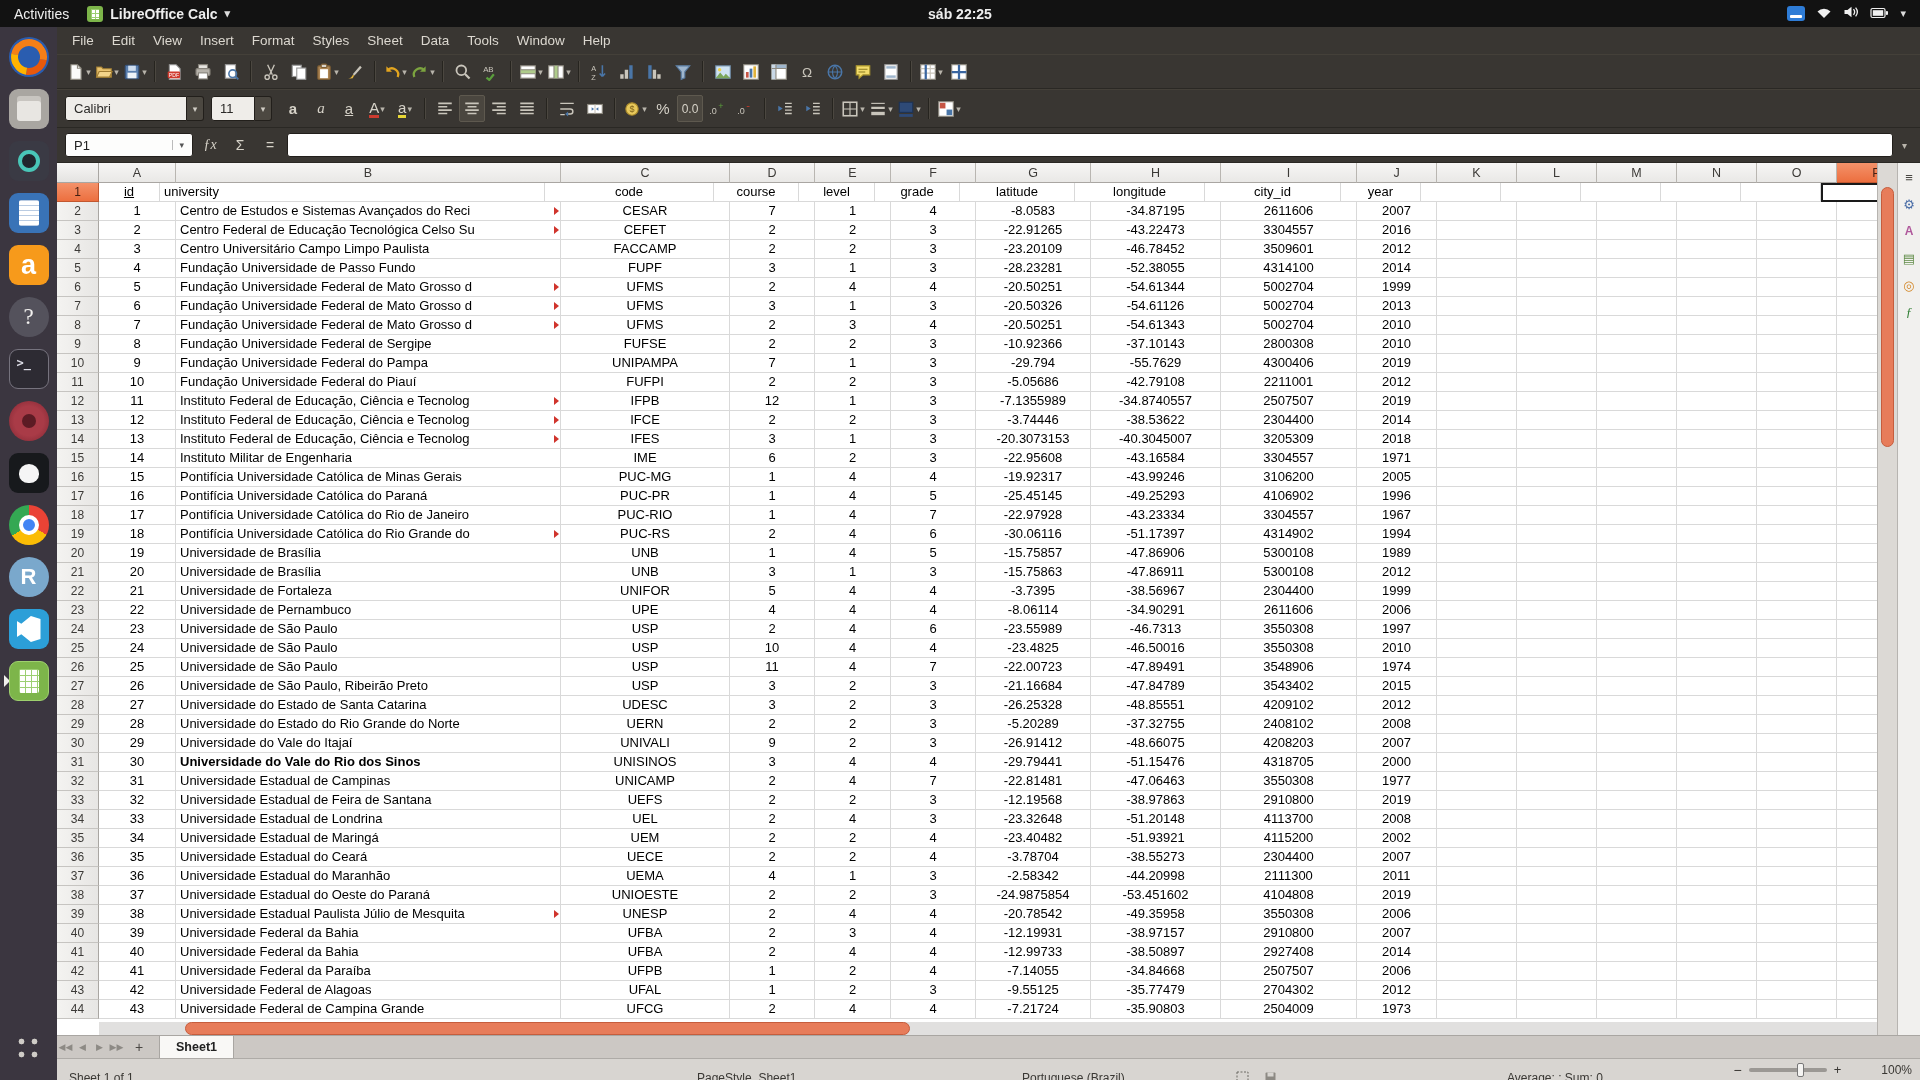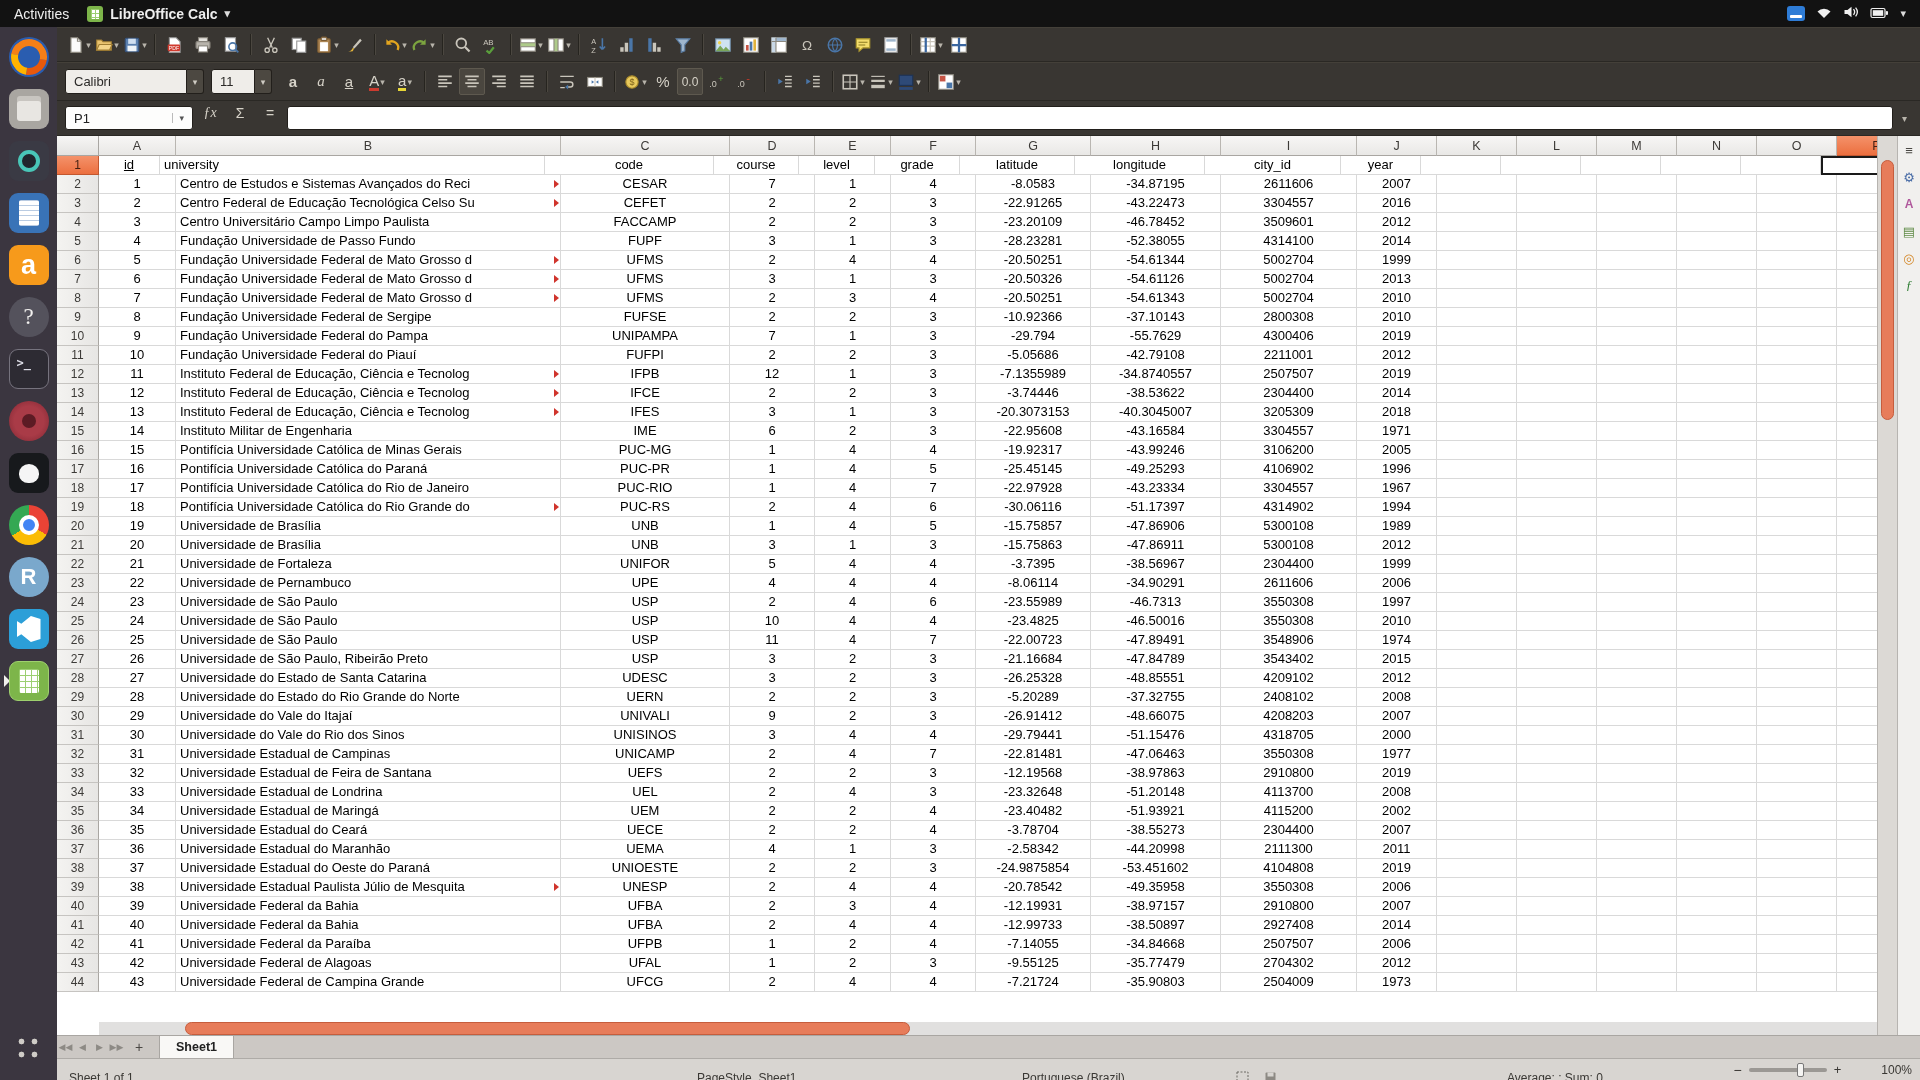--- a/index.html
+++ b/index.html
@@ -107,21 +107,21 @@
   .combo-drop{height:25px;width:17px;background:#4c4841;border:1px solid #221f1b;border-left:none;
     border-radius:0 3px 3px 0;color:#cfcbc3;font-size:9px;display:flex;align-items:center;justify-content:center;
     box-sizing:border-box;margin-right:7px;flex:none;}
 
   
   .formulabar{height:35px;flex:none;background:#393632;display:flex;align-items:center;padding:0 8px;
     border-bottom:1px solid #2a2824;box-sizing:border-box;gap:4px;}
   .namebox{width:128px;height:24px;background:#fdfdfc;border:1px solid #221f1b;border-radius:3px;color:#222;
     font-size:13px;display:flex;align-items:center;padding:0 8px;box-sizing:border-box;flex:none;}
   .namebox .nb-caret{margin-left:auto;color:#555;font-size:9px;border-left:1px solid #bbb;padding-left:6px;}
-  .fbtn{width:26px;height:26px;display:flex;justify-content:center;color:#d6d2c8;
+  .fbtn{width:26px;height:26px;display:flex;align-items:center;justify-content:center;color:#d6d2c8;
     font-size:14px;flex:none;}
   .fbtn .fx{font-style:italic;font-family:"Liberation Serif",serif;}
   .forminput{flex:1;height:24px;background:#fff;border:1px solid #221f1b;border-radius:3px;box-sizing:border-box;
     font-size:13px;padding:0 6px;color:#000;font-family:"Liberation Sans",sans-serif;}
   .fb-expand{color:#b8b4ab;font-size:10px;padding:0 5px;}
 
   
   .docarea{flex:1;display:flex;overflow:hidden;background:#fff;}
   .sheetregion{flex:1;display:flex;flex-direction:column;overflow:hidden;}
   .colheaders{height:20px;flex:none;display:flex;overflow:hidden;background:#e9e8e6;}
@@ -181,20 +181,21 @@
 
   <div class="topbar">
     <div class="tb-left">
       <span>Activities</span>
       <span class="appmenu">
         <span class="calc-mini"></span>
         <span>LibreOffice Calc</span>
         <span class="caretw">▾</span>
       </span>
     </div>
+    <div class="tb-clock">sáb 22:25</div>
     <div class="tb-right">
       <span class="tray-kbd"></span>
       <span><svg width="16" height="14" viewBox="0 0 16 14">
             <path d="M8 13L1.5 6.5a9.2 9.2 0 0 1 13 0z" fill="#f0f0f0"></path>
           </svg></span>
       <span><svg width="16" height="14" viewBox="0 0 16 14">
             <path d="M1.5 5h3l4-3.2v10.4L4.5 9h-3z" fill="#f0f0f0"></path>
             <path d="M10.5 4.2a4.4 4.4 0 0 1 0 5.6" fill="none" stroke="#f0f0f0" stroke-width="1.3"></path>
             <path d="M12.6 2.6a7 7 0 0 1 0 8.8" fill="none" stroke="#f0f0f0" stroke-width="1.3"></path>
           </svg></span>
@@ -248,20 +249,33 @@
         <div class="lic lic-libreoffice-calc"></div>
       </div>
       <div class="li bottom">
         <div class="lic lic-show-applications"></div>
       </div>
     </div>
 
   <div class="window">
 
 
+    <div class="menubar">
+        <div class="mitem">File</div>
+        <div class="mitem">Edit</div>
+        <div class="mitem">View</div>
+        <div class="mitem">Insert</div>
+        <div class="mitem">Format</div>
+        <div class="mitem">Styles</div>
+        <div class="mitem">Sheet</div>
+        <div class="mitem">Data</div>
+        <div class="mitem">Tools</div>
+        <div class="mitem">Window</div>
+        <div class="mitem">Help</div>
+      </div>
 
     <div class="toolbar std">
         <div class="tbtn">
           <svg width="18" height="18" viewBox="0 0 16 16">
             <path d="M3.5 1.5h5.8l3.2 3.2v9.8H3.5z" fill="#fbfbfa" stroke="#8d897f"></path>
             <path d="M9.3 1.5v3.2h3.2" fill="none" stroke="#8d897f"></path>
           </svg>
           <span class="tcaret">▾</span>
         </div>
         <div class="tbtn">
@@ -1200,21 +1214,21 @@
               <div class="cell" style="width: 80px;"></div>
               <div class="cell" style="width: 80px;"></div>
               <div class="cell" style="width: 80px;"></div>
               <div class="cell" style="width: 80px;"></div>
               <div class="cell" style="width: 80px;"></div>
               <div class="cell" style="width: 80px;"></div>
             </div>
             <div class="grow">
               <div class="rowh">31</div>
               <div class="cell" style="width: 77px;">30</div>
-              <div class="cell left" style="width: 385px;">Universidade do Vale do Rio dos Sinos</div>
+              <div class="cell left" style="width: 385px; font-weight: bold;">Universidade do Vale do Rio dos Sinos</div>
               <div class="cell" style="width: 169px;">UNISINOS</div>
               <div class="cell" style="width: 85px;">3</div>
               <div class="cell" style="width: 76px;">4</div>
               <div class="cell" style="width: 85px;">4</div>
               <div class="cell" style="width: 115px;">-29.79441</div>
               <div class="cell" style="width: 130px;">-51.15476</div>
               <div class="cell" style="width: 136px;">4318705</div>
               <div class="cell" style="width: 80px;">2000</div>
               <div class="cell" style="width: 80px;"></div>
               <div class="cell" style="width: 80px;"></div>

